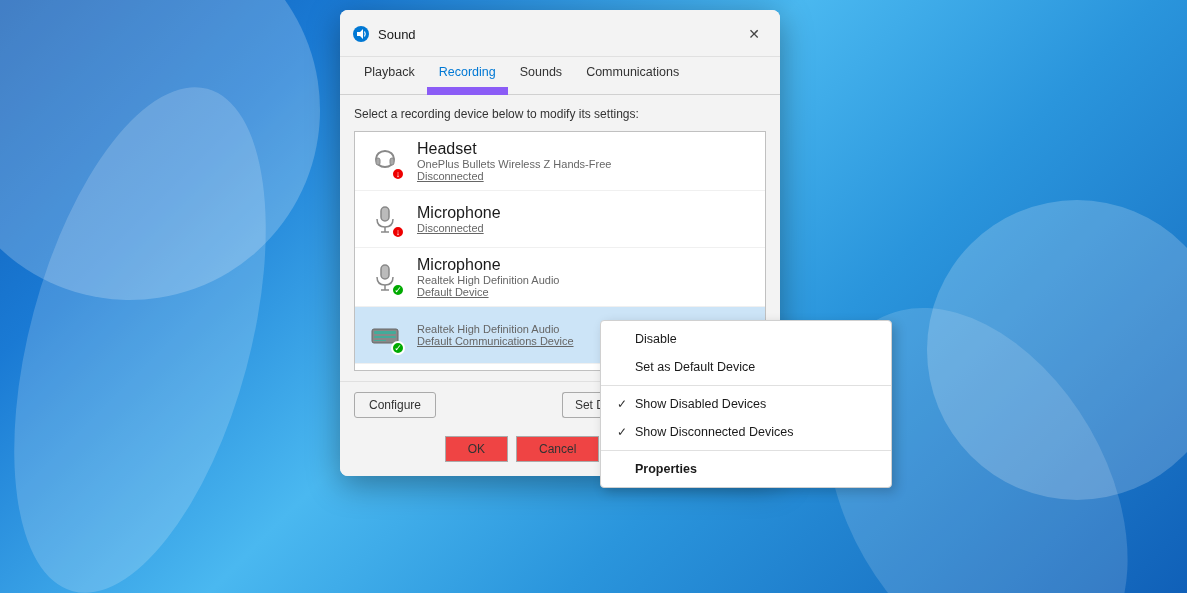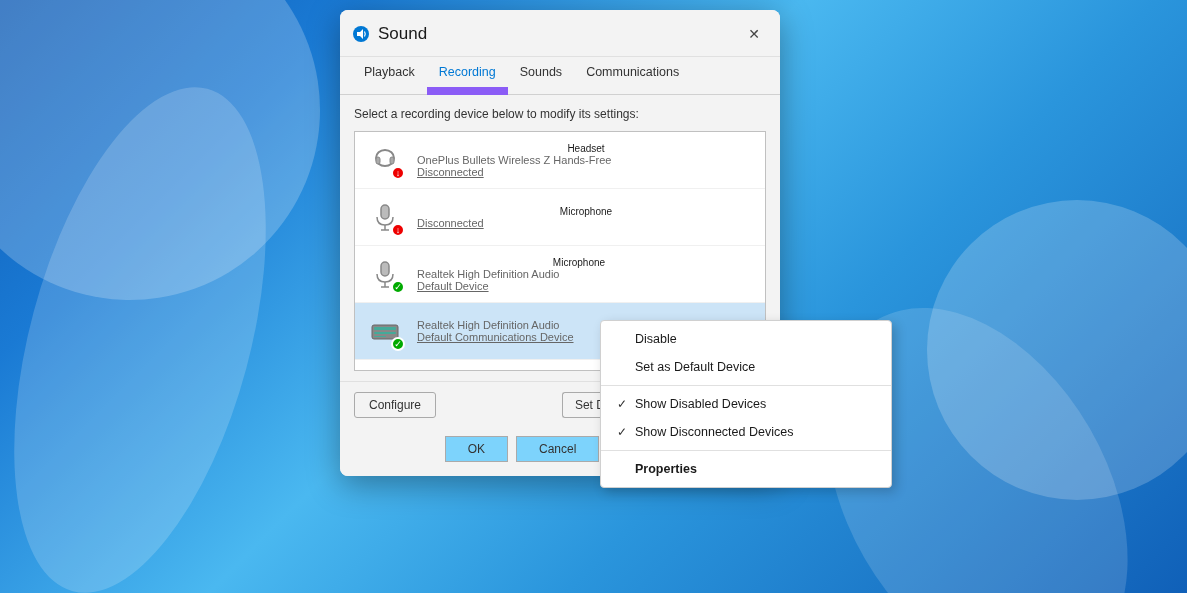--- a/index.html
+++ b/index.html
@@ -32,21 +32,21 @@
       border-radius: 8px 8px 0 0;
       border-bottom: 1px solid #e0e0e0;
     }
     .dialog-titlebar-icon {
       width: 18px;
       height: 18px;
       margin-right: 8px;
       display: flex; align-items: center; justify-content: center;
     }
     .dialog-title {
-      font-size: 17px;
+      font-size: 13px;
       font-weight: 400;
       color: #1a1a1a;
       flex: 1;
     }
     .title-close-btn {
       width: 28px;
       height: 28px;
       border: none;
       background: transparent;
       border-radius: 4px;
@@ -126,21 +126,21 @@
       border-radius: 50%;
       border: 2px solid #fff;
       display: flex; align-items: center; justify-content: center;
       font-size: 9px;
       color: #fff;
     }
     .status-badge.red { background: #e00; }
     .status-badge.green { background: #0a0; }
 
     .device-info { flex: 1; }
-    .device-name { font-size: 10px; font-weight: 500; color: #1a1a1a; text-align: center; }
+    .device-name { font-size: 16px; font-weight: 500; color: #1a1a1a; }
     .device-sub { font-size: 11px; color: #666; }
     .device-status { font-size: 11px; color: #666; text-decoration: underline; }
 
     
     .dialog-bottom {
       display: flex;
       align-items: flex-end;
       padding: 10px 14px;
       background: #f3f3f3;
       border-top: 1px solid #e0e0e0;
@@ -200,21 +200,21 @@
       gap: 8px;
       background: #f3f3f3;
       border-radius: 0 0 8px 8px;
     }
     .btn-ok, .btn-cancel {
       font-size: 12px;
       padding: 5px 22px;
       border-radius: 0;
       border: 1px solid #aaa;
       cursor: pointer;
-      background: #7dd3fc;
+      background: #ef4444;
       color: #333;
     }
     .btn-apply {
       font-size: 12px;
       padding: 5px 18px;
       border-radius: 3px;
       border: 1px solid #ccc;
       cursor: pointer;
       background: #f3f3f3;
       color: #999;

